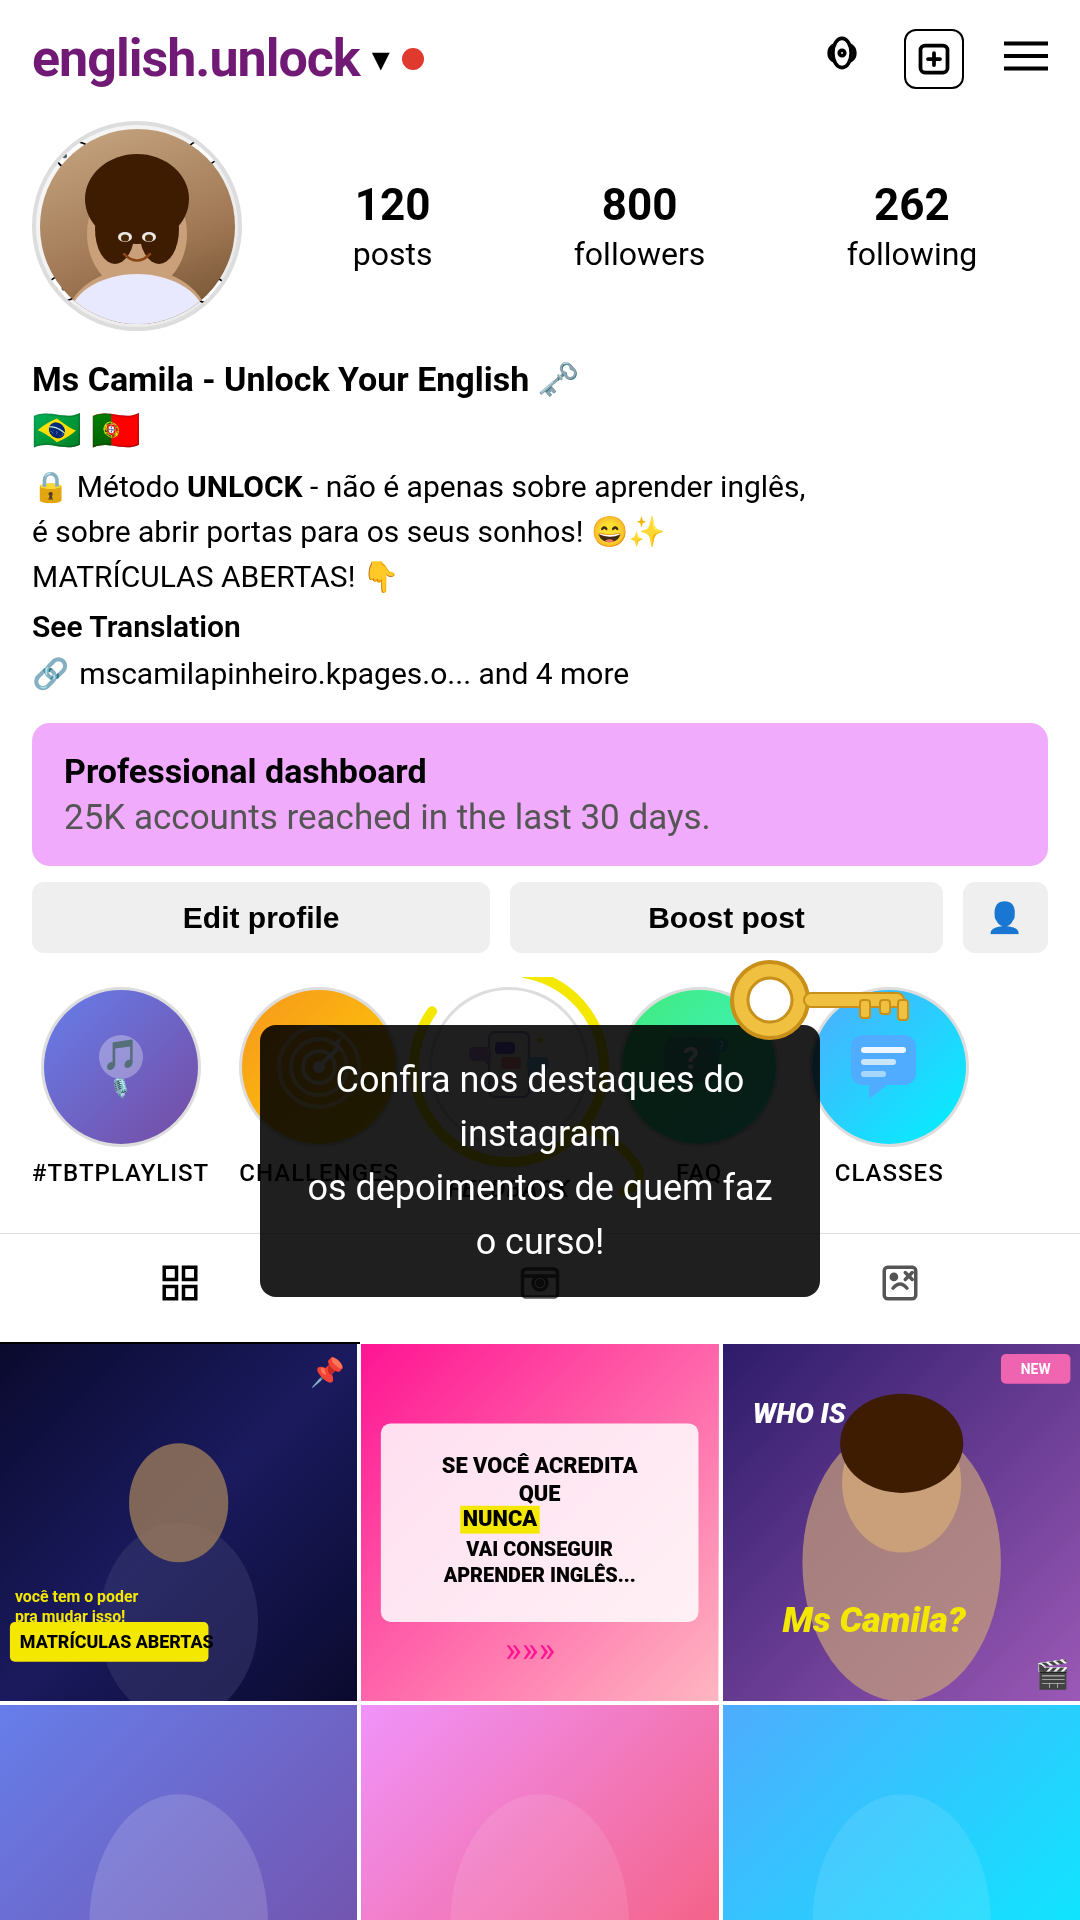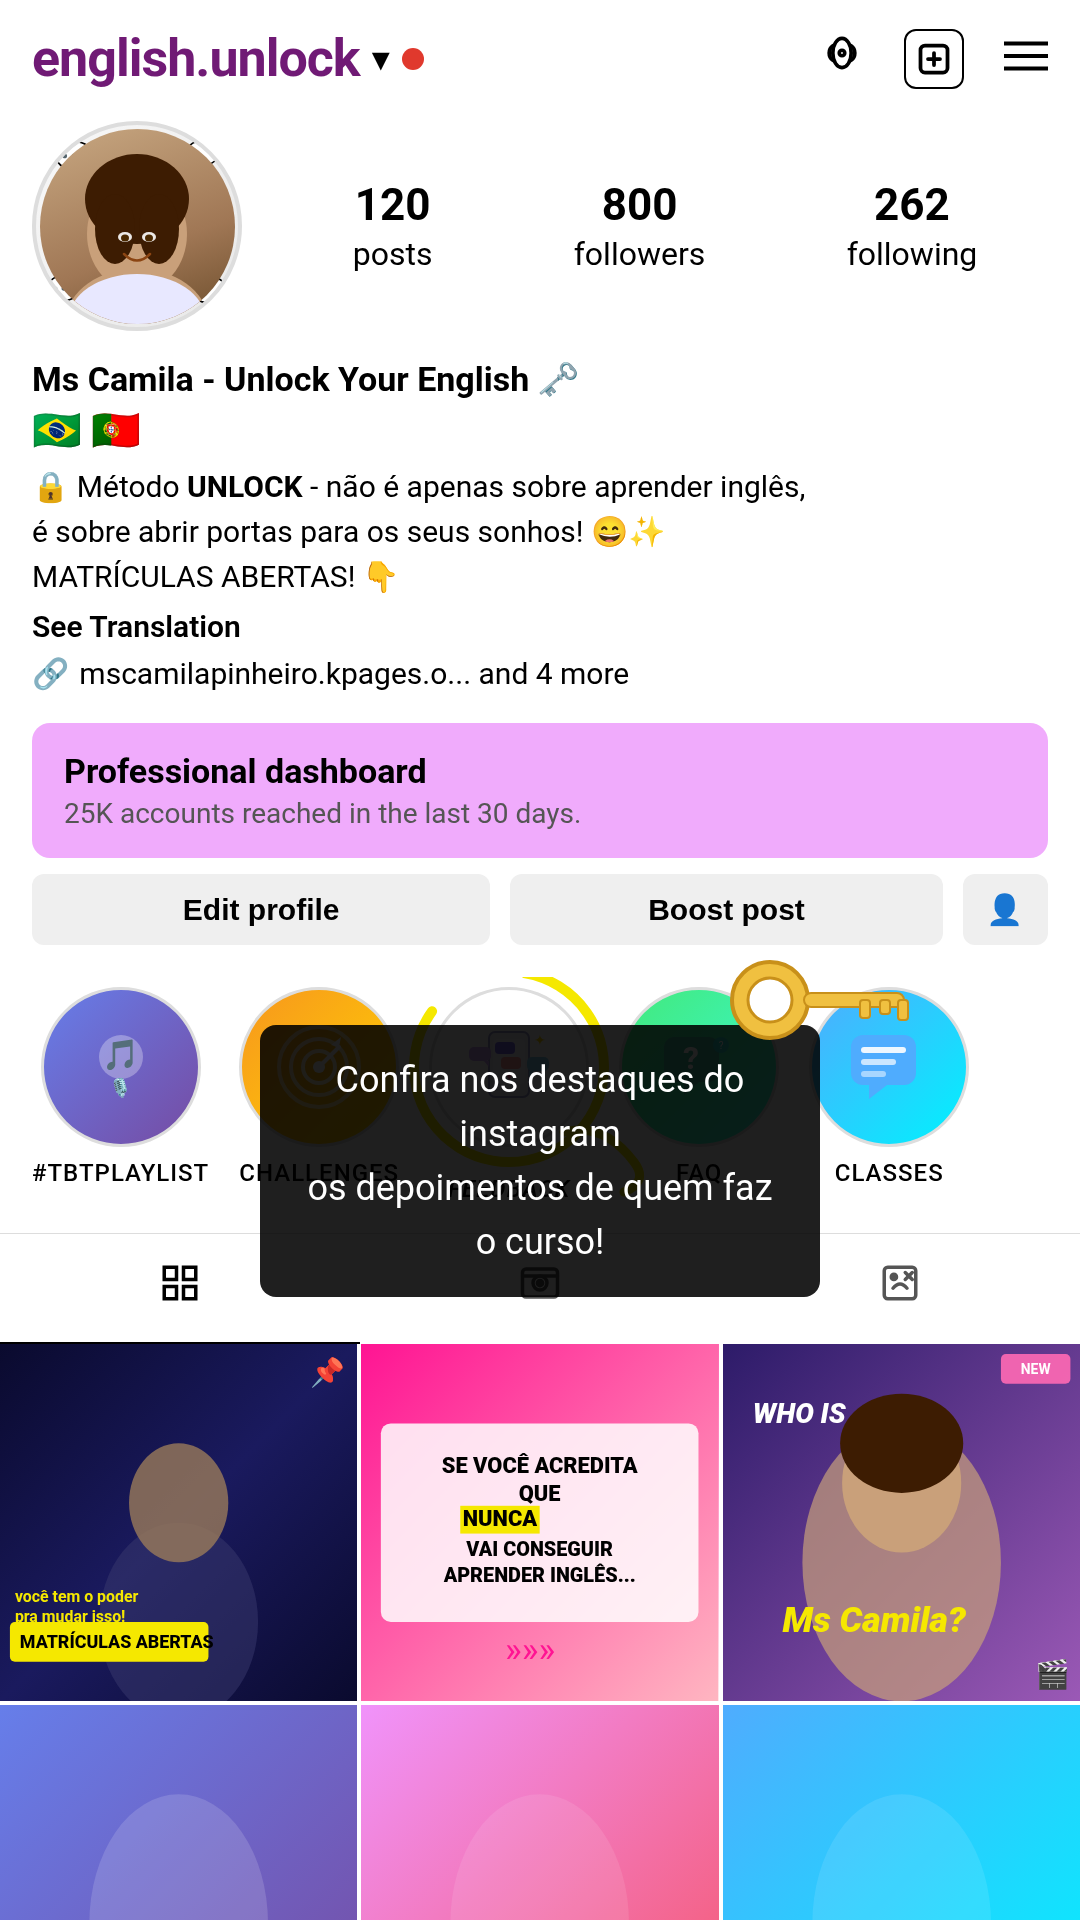--- a/index.html
+++ b/index.html
@@ -168,30 +168,30 @@
       border-radius: 18px;
       padding: 28px 32px;
     }
     .dashboard-title {
       font-size: 34px;
       font-weight: 700;
       color: #000;
       margin-bottom: 6px;
     }
     .dashboard-sub {
-      font-size: 28px;
+      font-size: 35px;
       color: #555;
     }
 
     
     .action-buttons {
       display: flex;
       gap: 20px;
       padding: 0 32px;
-      margin-bottom: 32px;
+      margin-bottom: 24px;
     }
     .btn-edit {
       flex: 1;
       background: #efefef;
       border: none;
       border-radius: 12px;
       padding: 18px;
       font-size: 30px;
       font-weight: 600;
       cursor: pointer;

